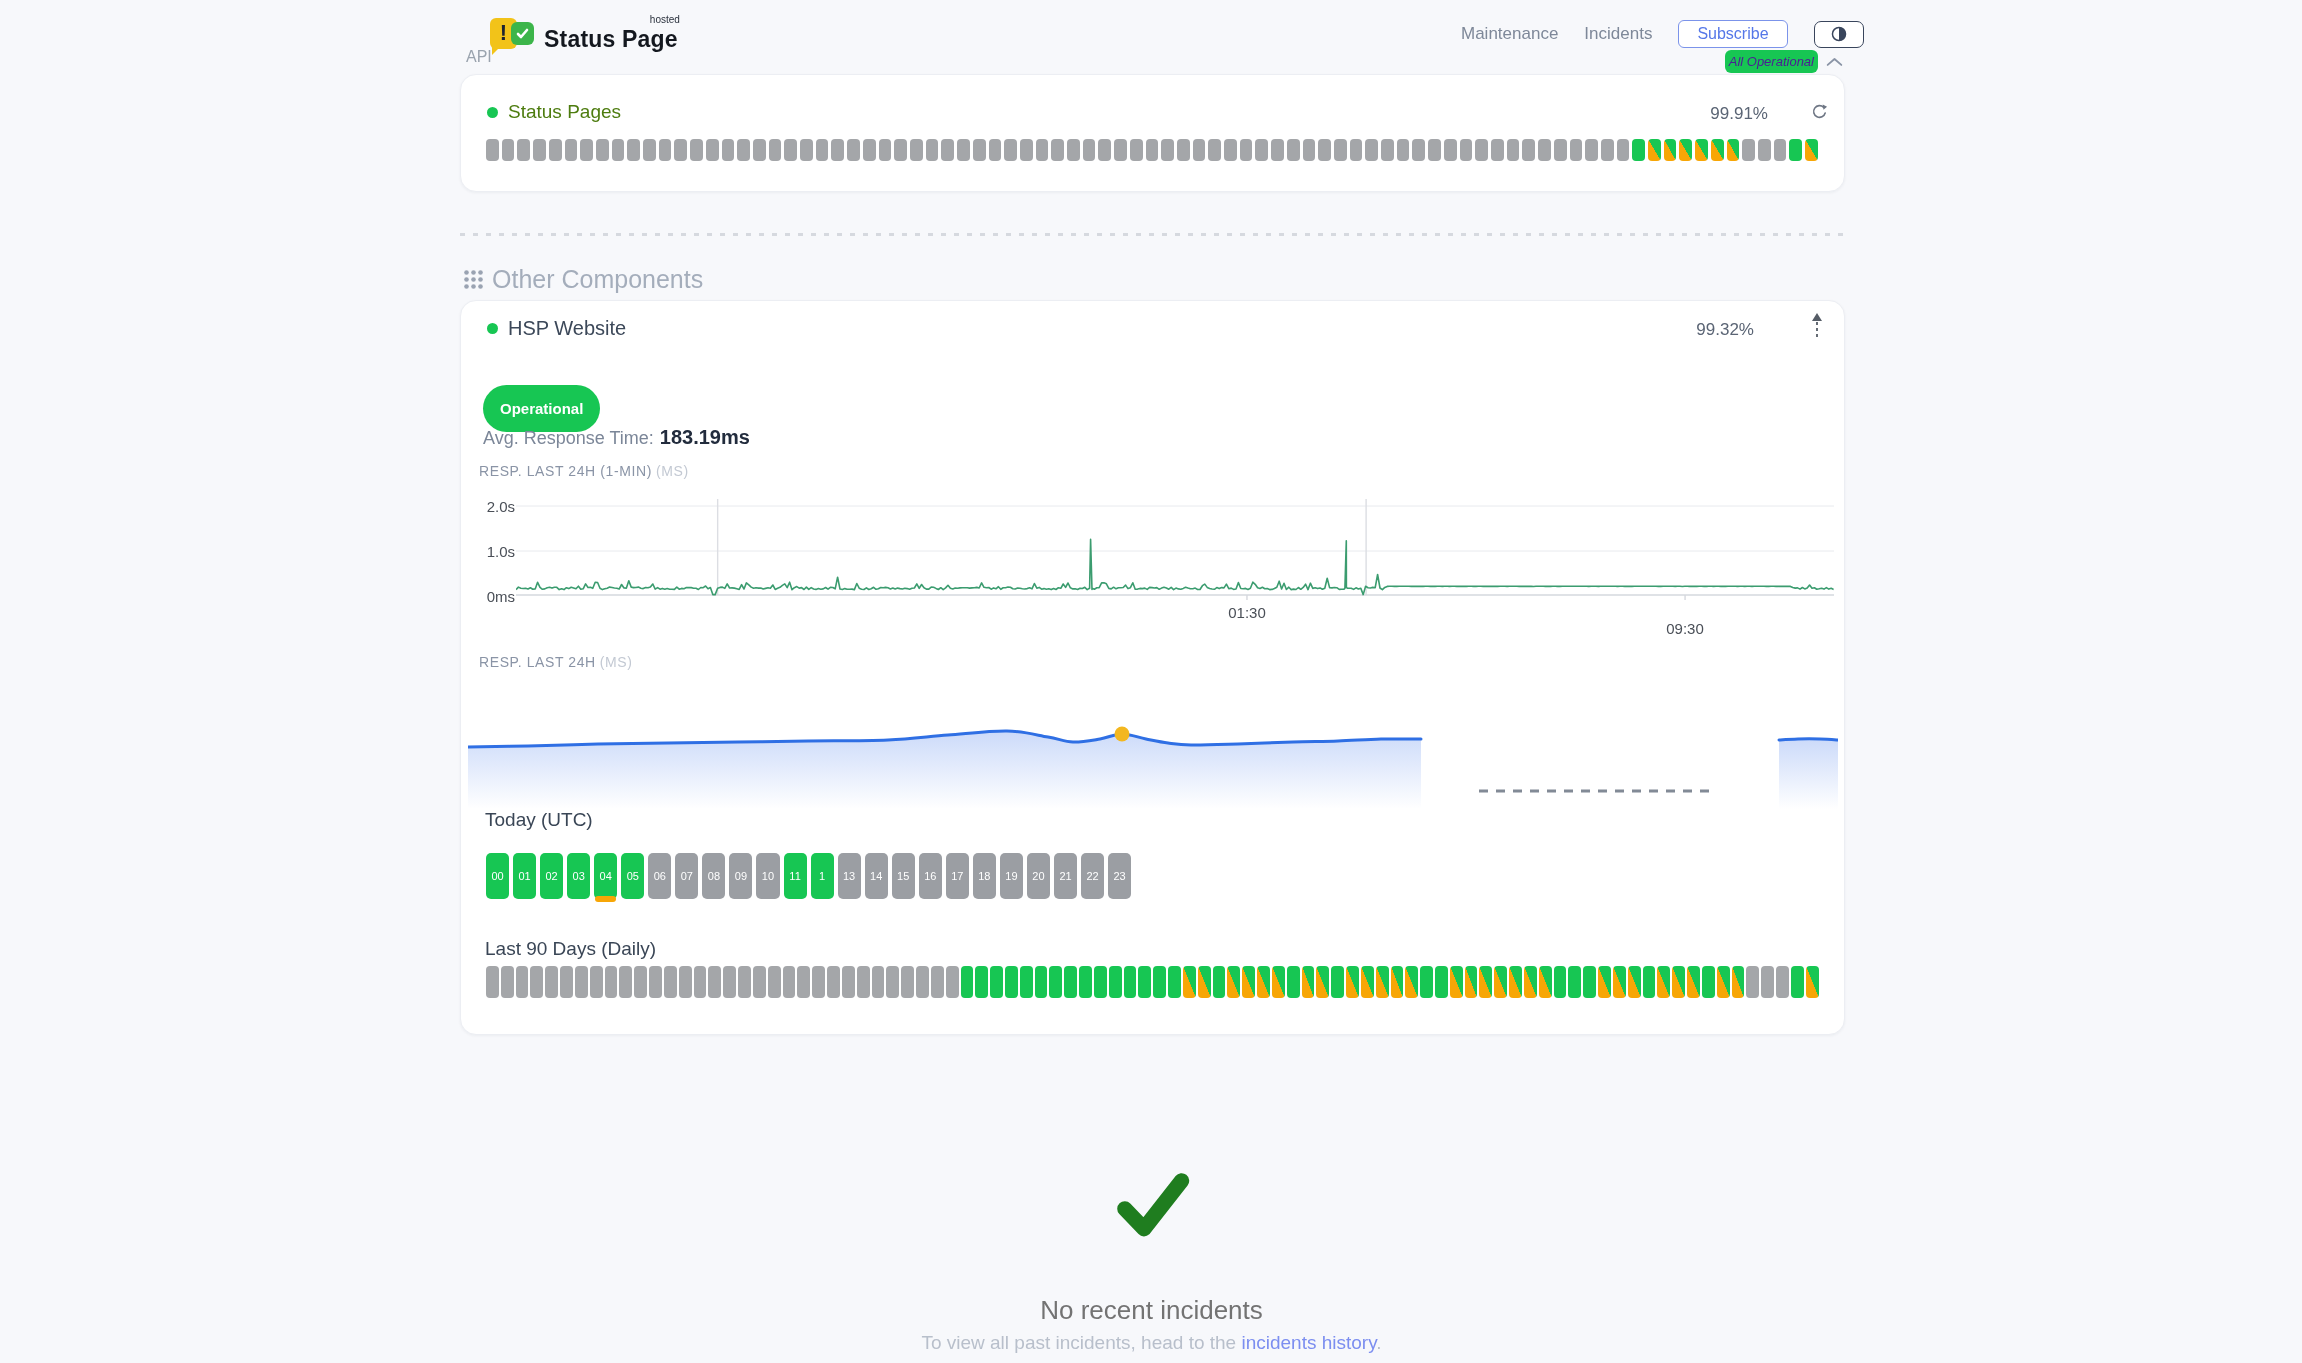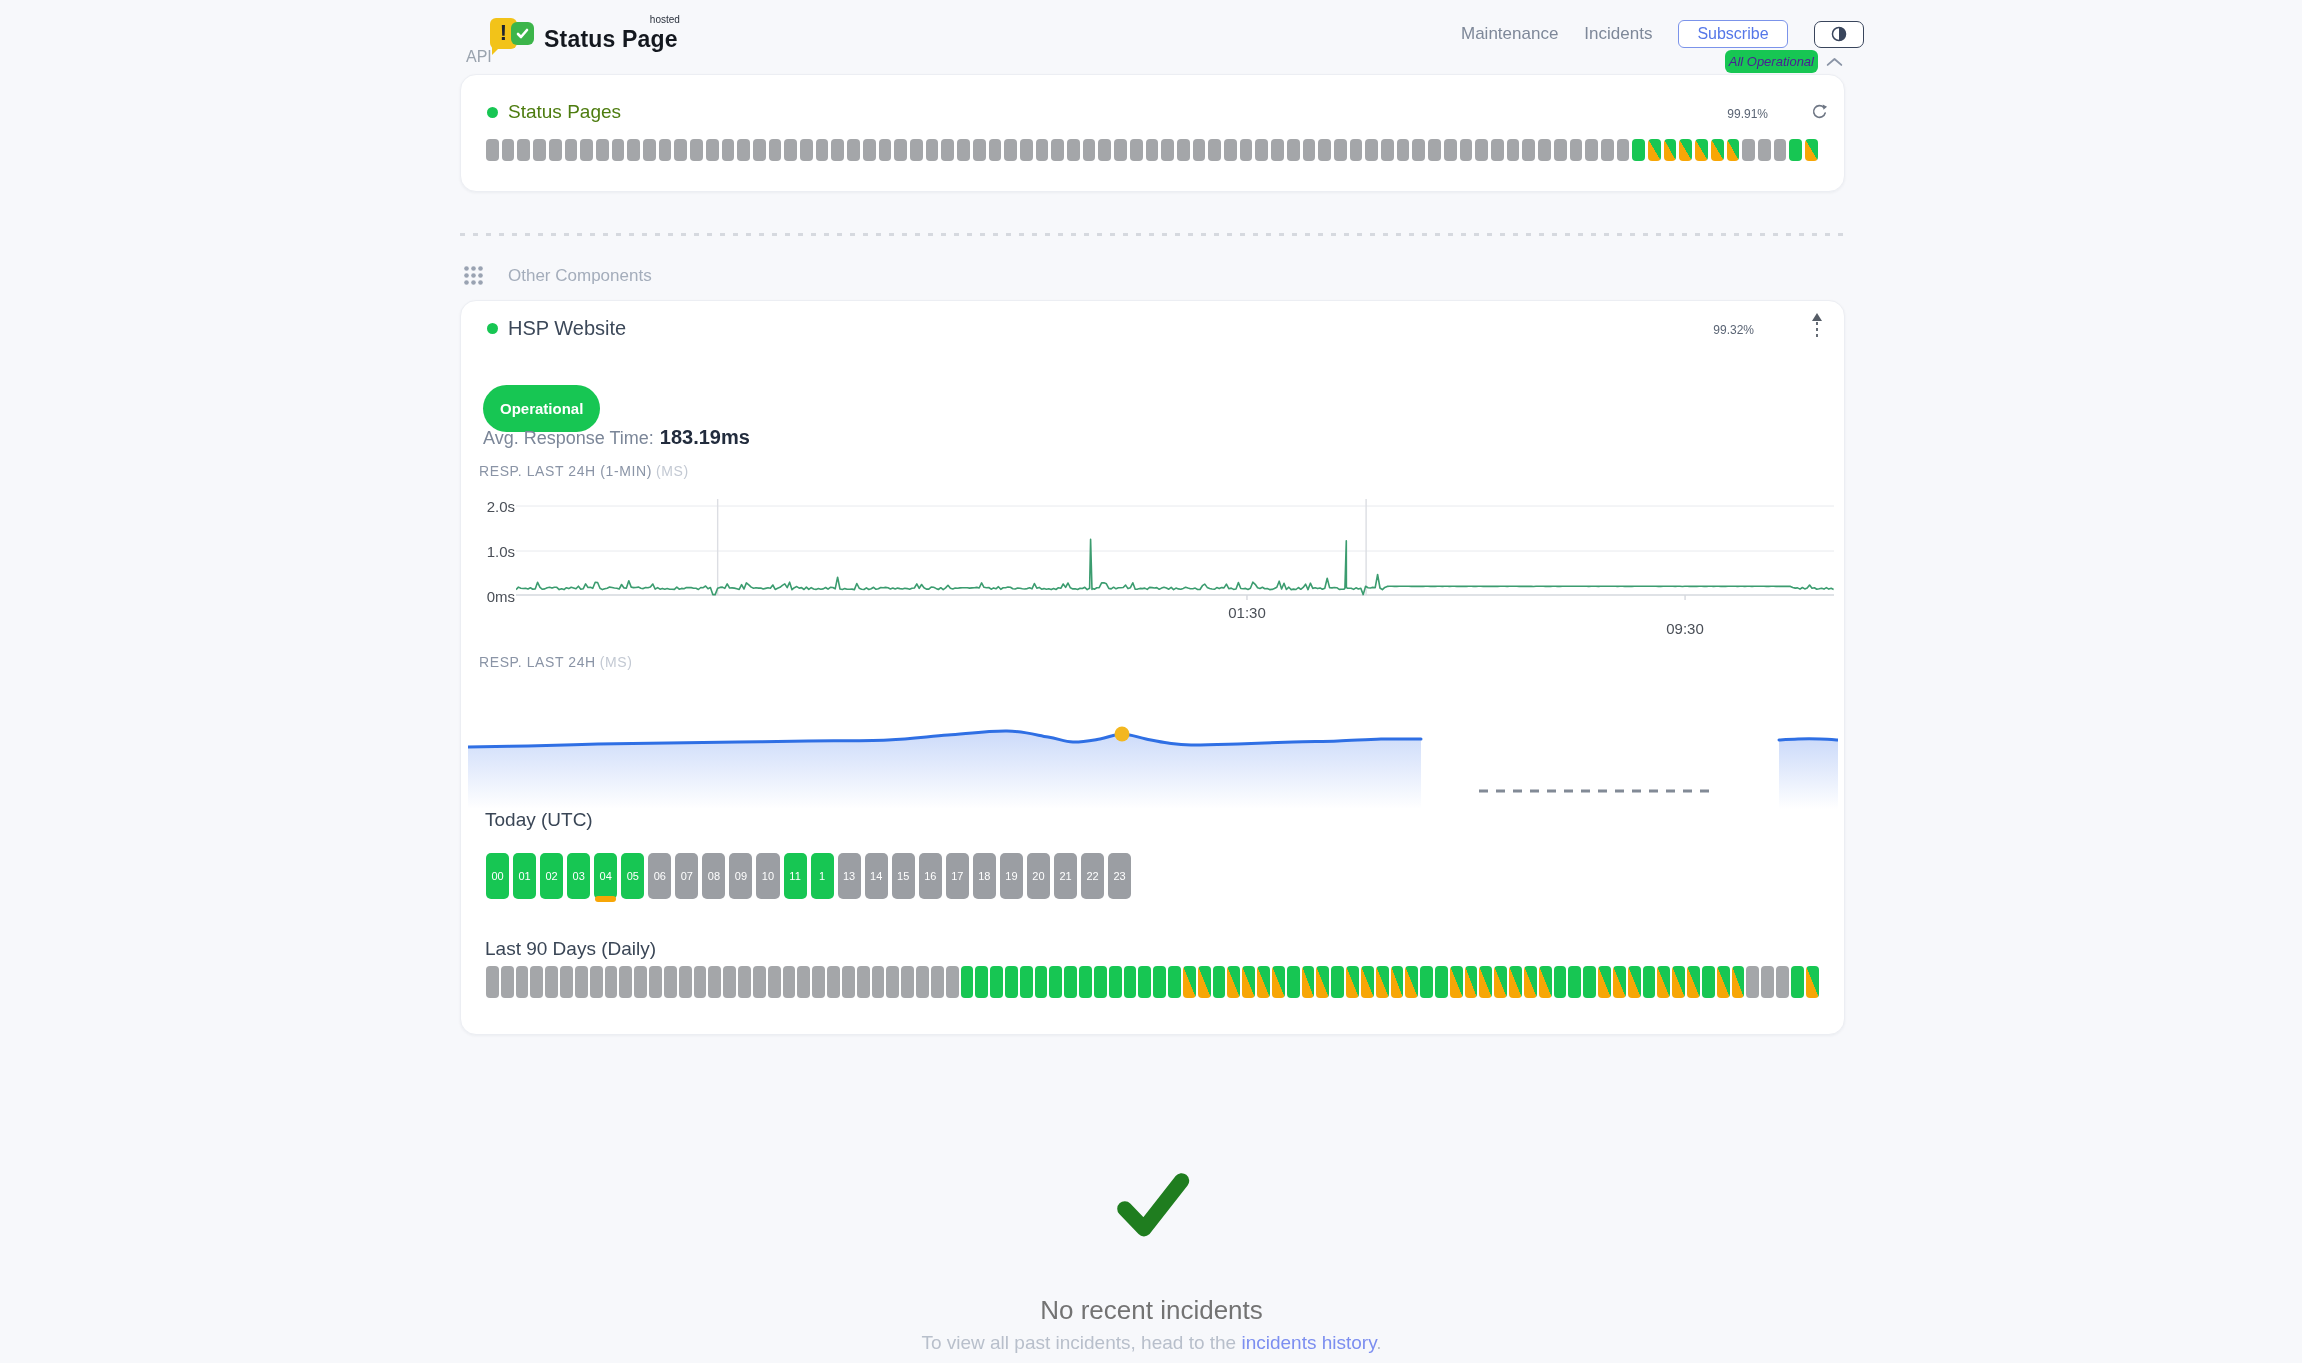--- a/index.html
+++ b/index.html
@@ -19,27 +19,27 @@
   .brand-sup{position:absolute;right:-2px;top:-2px;font-size:10px;color:#2a313d;}
   .nav{left:1461px;top:20px;display:flex;align-items:center;gap:26px;}
   .nav a{color:#7e8899;font-size:17px;text-decoration:none;}
   .btn-subscribe{border:1.5px solid #7b93ea;color:#5577e8;font-size:16px;border-radius:6px;padding:4px 18px;background:#fff;cursor:pointer;}
   .btn-theme{width:50px;height:27px;border:1.5px solid #39455c;border-radius:7px;background:#fff;display:flex;align-items:center;justify-content:center;cursor:pointer;}
   .overall{top:50px;right:459px;display:flex;align-items:center;gap:8px;}
   .badge-overall{background:#17c653;color:#4c1d95;font-size:13px;border-radius:6px;padding:4px 4px;font-style:italic;}
 
   
   .api-title{left:466px;top:48px;font-size:16px;color:#9aa3ae;}
-  .sec-head{left:463px;top:265px;display:flex;align-items:center;gap:24px;color:#a4adbb;font-size:17px;}
+  .sec-head{left:463px;top:265px;display:flex;align-items:center;gap:8px;color:#a4adbb;font-size:25px;}
 
   
   .comp-row{display:flex;align-items:center;gap:10px;}
   .dot{width:11px;height:11px;border-radius:50%;background:#17c653;}
   .comp-name{font-size:19px;color:#4d7c0f;}
-  .pct{font-size:12px;color:#5a6474;}
+  .pct{font-size:17px;color:#5a6474;}
 
   .bars{display:flex;gap:3px;}
   .ubar{flex:1;height:22px;border-radius:4px;}
   .dbar{flex:1;height:32px;border-radius:4px;}
   .bar-gray{background:#a4a6a9;}
   .bar-green{background:#17c653;}
   .bar-split{background:linear-gradient(to top right,#f7a606 49.5%,#17c653 50.5%);}
 
   .divider{left:460px;top:233px;width:1383px;height:3px;
     background-image:repeating-linear-gradient(90deg,#d6d9df 0 5px,transparent 5px 13px);}

